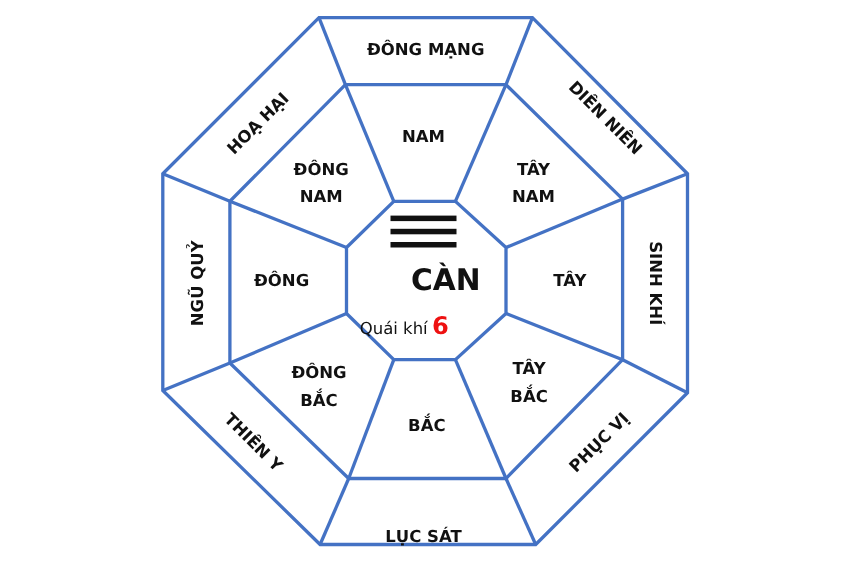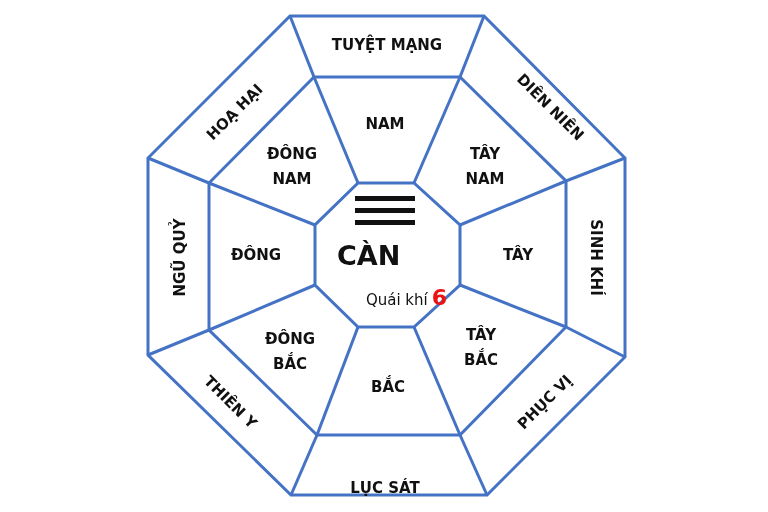--- a/index.html
+++ b/index.html
@@ -1,20 +1,20 @@
 <!DOCTYPE html>
 <html><head>
 <meta charset="utf-8">
 <style>
   html, body { margin:0; padding:0; background:#ffffff; }
   body { width:768px; height:512px; position:relative; overflow:hidden; font-family:"Liberation Sans", sans-serif; }
   svg { position:absolute; left:0; top:0; }
   .lbl { position:absolute; font-family:"DejaVu Sans", sans-serif; font-weight:bold; color:#111; font-size:15px; text-align:center; line-height:25px; white-space:nowrap; transform-origin:center center; }
-  .center-title { position:absolute; left:337px; top:240px; width:100px; text-align:left; font-family:"DejaVu Sans", sans-serif; font-weight:bold; font-size:27px; color:#111; }
-  .center-sub { position:absolute; left:327px; top:285px; width:120px; text-align:right; font-family:"DejaVu Sans", sans-serif; font-size:15px; color:#111; }
+  .center-title { position:absolute; left:337px; top:240px; width:100px; text-align:right; font-family:"DejaVu Sans", sans-serif; font-weight:bold; font-size:27px; color:#111; }
+  .center-sub { position:absolute; left:327px; top:285px; width:120px; text-align:left; font-family:"DejaVu Sans", sans-serif; font-size:15px; color:#111; }
   .center-sub .num { color:#ee1111; font-weight:bold; font-size:22px; margin-left:4px; }
   .trigram { position:absolute; left:355px; top:196px; width:60px; }
   .trigram .bar { height:5px; background:#111; margin-bottom:7px; }
 </style>
 </head>
 <body>
 
 <svg width="768" height="512" viewBox="0 0 768 512">
   <g fill="none" stroke="#4472C4" stroke-width="3" stroke-linejoin="miter">
 
@@ -37,21 +37,21 @@
     <line x1="460" y1="77" x2="414" y2="183"></line>
     <line x1="566" y1="181" x2="460" y2="225"></line>
     <line x1="566" y1="327" x2="460" y2="285"></line>
     <line x1="460" y1="435" x2="414" y2="327"></line>
     <line x1="317" y1="435" x2="358" y2="327"></line>
     <line x1="209" y1="330" x2="315" y2="285"></line>
     <line x1="209" y1="183" x2="315" y2="225"></line>
   </g>
 </svg>
 
-<div class="lbl" style="left:317px;top:33px;width:140px;">TUYỆT MẠNG</div>
+<div class="lbl" style="left:317px;top:33px;width:140px;">ĐÔNG MẠNG</div>
 <div class="lbl" style="left:490px;top:95px;width:120px;transform:rotate(45deg);">DIÊN NIÊN</div>
 <div class="lbl" style="left:535px;top:245px;width:120px;transform:rotate(90deg);">SINH KHÍ</div>
 <div class="lbl" style="left:485px;top:390px;width:120px;transform:rotate(-45deg);">PHỤC VỊ</div>
 <div class="lbl" style="left:330px;top:476px;width:110px;">LỤC SÁT</div>
 <div class="lbl" style="left:175px;top:390px;width:110px;transform:rotate(45deg);">THIÊN Y</div>
 <div class="lbl" style="left:125px;top:245px;width:110px;transform:rotate(-90deg);">NGŨ QUỶ</div>
 <div class="lbl" style="left:180px;top:100px;width:110px;transform:rotate(-45deg);">HOẠ HẠI</div>
 
 <div class="lbl" style="left:345px;top:112px;width:80px;">NAM</div>
 <div style="position:absolute;left:445px;top:142px;width:80px;">

